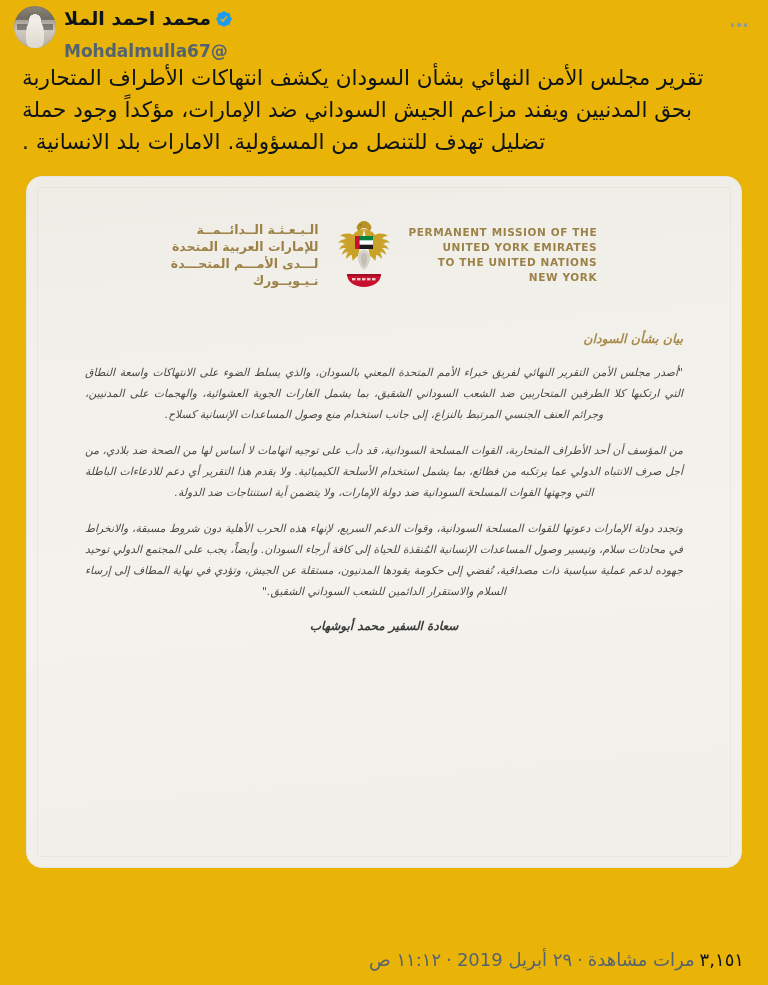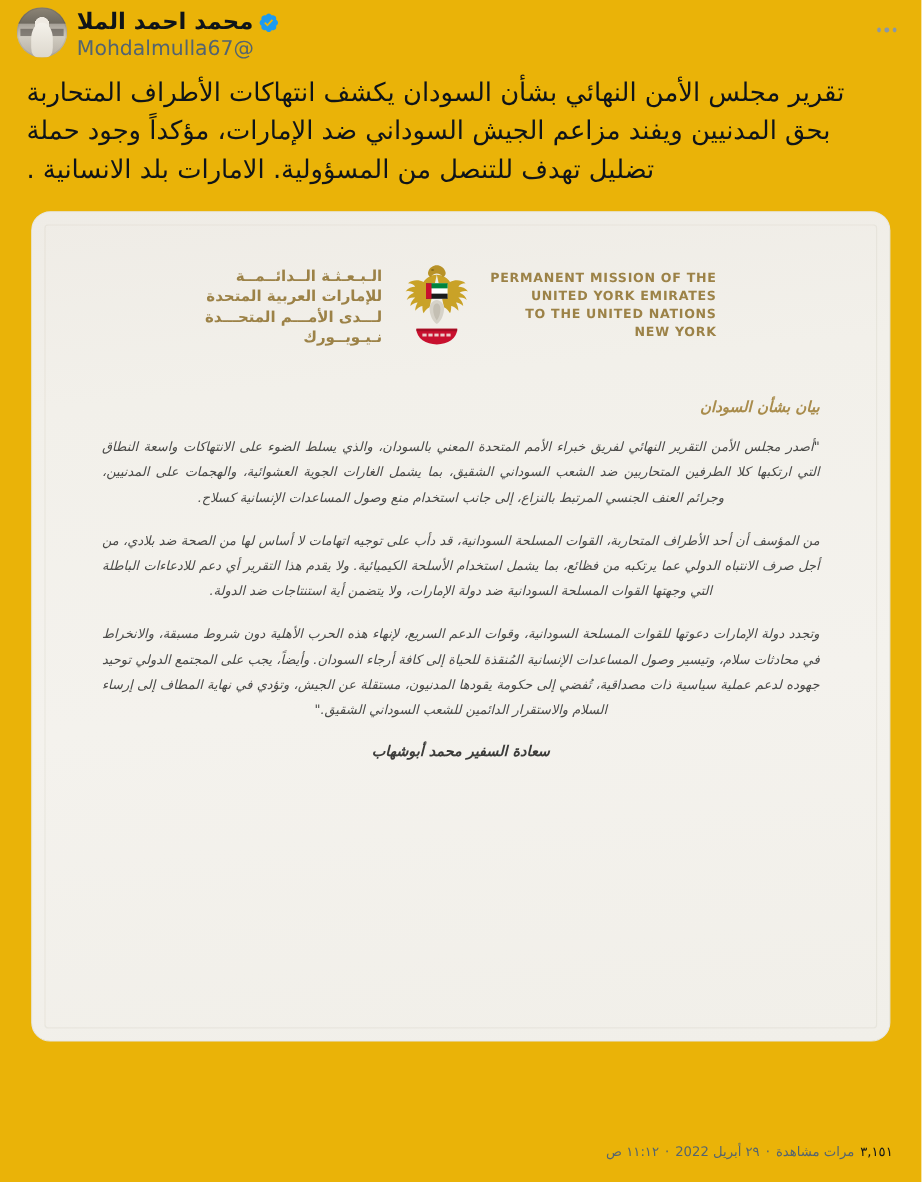--- a/index.html
+++ b/index.html
@@ -48,21 +48,21 @@
     left:6%; top:44%; width:88%; height:12%;
     background:#4b463f; opacity:.55;
   }
   .names { display:flex; flex-direction:column; align-items:flex-end; padding-top:1px; }
   .name-row { display:flex; flex-direction:row-reverse; align-items:center; gap:4px; }
   .display-name {
     font-size:19px; font-weight:700; color:#0f1419;
     line-height:23px; white-space:nowrap;
   }
   .verified { width:18px; height:18px; flex:0 0 18px; display:block; }
-  .handle { font-size:17px; color:#536471; line-height:21px; margin-top:1px; }
+  .handle { font-size:17px; color:#536471; line-height:21px; margin-top:11px;font-weight:bold; }
   .more-btn {
     width:34px; height:34px; border-radius:50%;
     display:flex; align-items:center; justify-content:center;
     margin-top:2px; cursor:pointer;
   }
   .dots { display:flex; gap:3px; }
   .dots i { width:3.5px; height:3.5px; border-radius:50%; background:#8b98a5; display:block; }
 
   
   .tweet-text {
@@ -131,21 +131,21 @@
   .sig-title { color:#4a4a48; font-size:11.5px; font-weight:400; line-height:19px; }
 
   
   .footer {
     margin-top:auto;
     padding:0 24px 14px 24px;
     text-align:left; direction:rtl;
     display:flex; justify-content:flex-start;
   }
   .footer-inner{
-    font-size:11px; color:#536471; line-height:22px;
+    font-size:18px; color:#536471; line-height:22px;
     display:flex; flex-direction:row-reverse; gap:5px; align-items:center;
     white-space:nowrap;
   }
   .views-count { font-weight:400; color:#0f1419; }
   .sep { color:#536471; }
 </style>
 </head>
 <body>
 
 <div class="tweet">
@@ -235,20 +235,20 @@
         </div>
 
       </div>
     </div>
   </div>
 
   <div class="footer">
     <div class="footer-inner">
       <span>١١:١٢ ص</span>
       <span class="sep">·</span>
-      <span>٢٩ أبريل 2022</span>
+      <span>٢٩ أبريل 2019</span>
       <span class="sep">·</span>
       <span>مرات مشاهدة</span>
       <span class="views-count">٣,١٥١</span>
     </div>
   </div>
 
 </div>
 
 </body></html>

